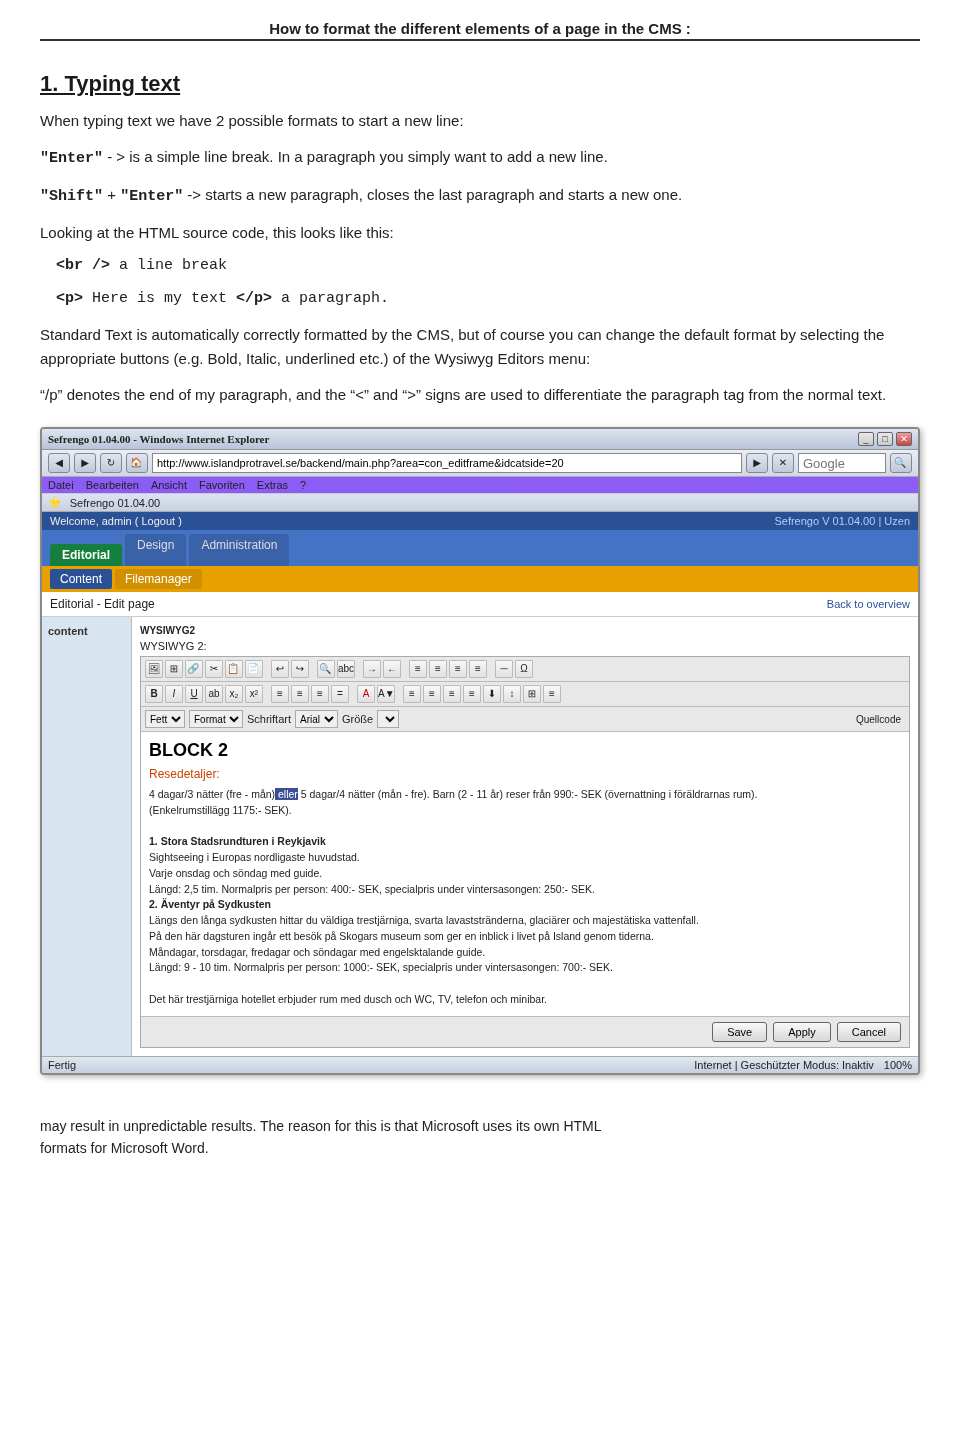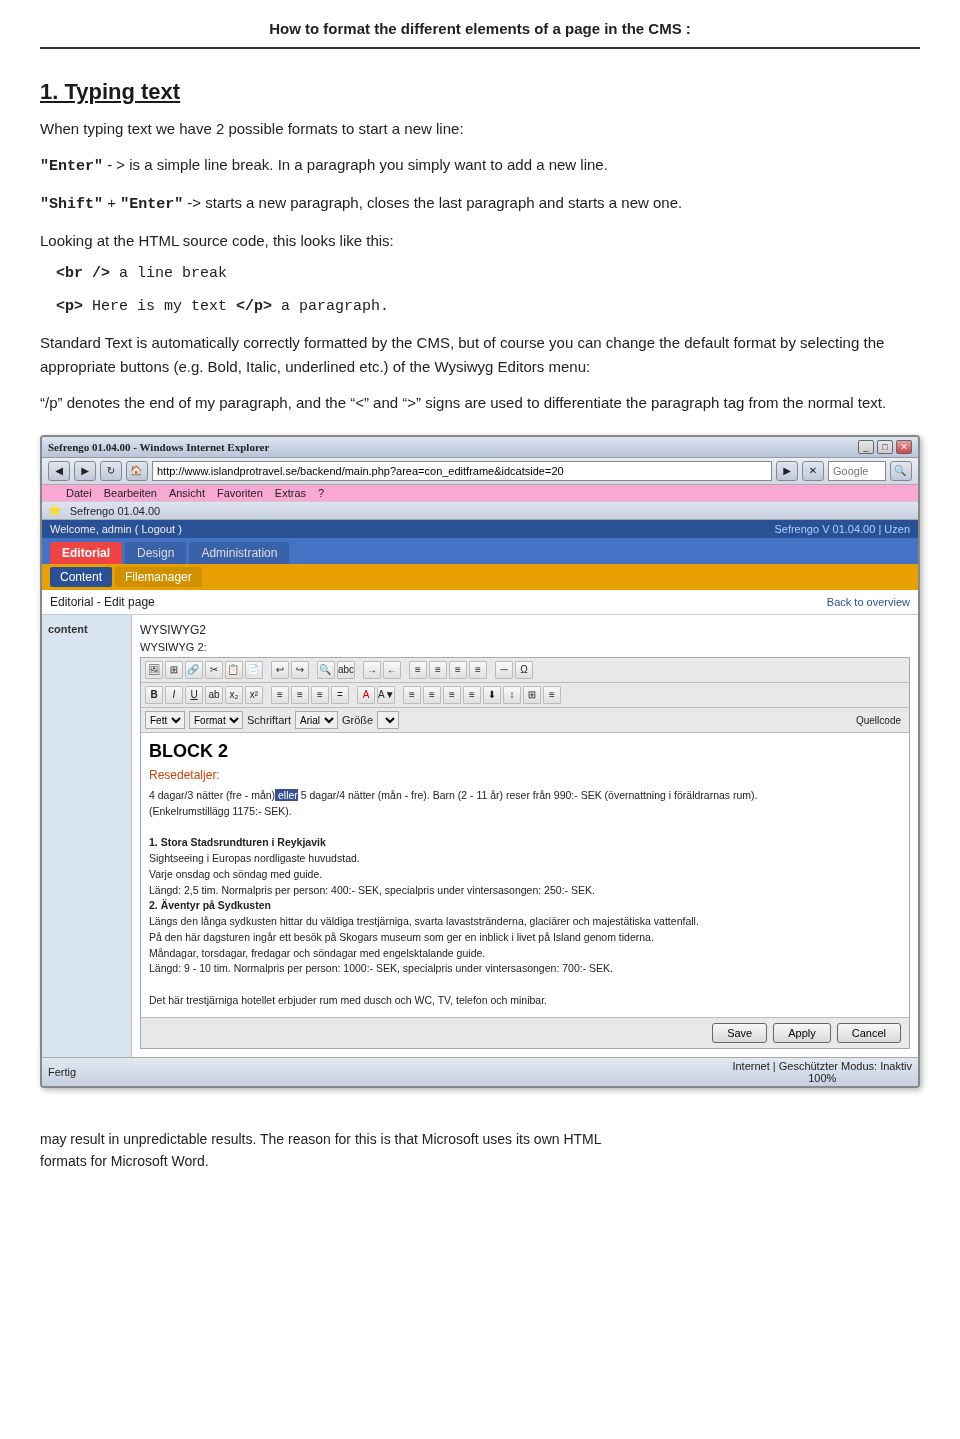--- a/index.html
+++ b/index.html
@@ -10,21 +10,21 @@
       background: #fff;
       width: 960px;
       padding: 20px 40px;
     }
     .page-title {
       text-align: center;
       font-weight: bold;
       font-size: 15px;
       margin-bottom: 30px;
       border-bottom: 2px solid #333;
-      padding-bottom: 10px;
+      padding-bottom: 2px;
     }
     h1.section-heading {
       font-size: 22px;
       font-weight: bold;
       color: #1a1a1a;
       margin-bottom: 12px;
       text-decoration: underline;
     }
     p { margin-bottom: 12px; line-height: 1.6; }
     .bold-text { font-weight: bold; }
@@ -100,29 +100,29 @@
     }
     .address-bar {
       flex: 1;
       height: 20px;
       border: 1px solid #888;
       padding: 0 4px;
       font-size: 11px;
       background: #fff;
     }
     .search-box {
-      width: 58px;
+      width: 88px;
       height: 20px;
       border: 1px solid #888;
       padding: 0 4px;
-      font-size: 11px;
+      font-size: 13px;
     }
     .browser-menubar {
-      background: #f9a8d4;
-      padding: 2px 24px;
+      background: #8b5cf6;
+      padding: 2px 6px;
       font-size: 11px;
       display: flex;
       gap: 12px;
       border-bottom: 1px solid #ccc;
     }
     .browser-menubar span { cursor: pointer; }
 
     .browser-favbar {
       background: linear-gradient(to bottom, #dde4f0, #c8d0e0);
       padding: 2px 6px;
@@ -155,21 +155,21 @@
       display: flex;
       gap: 3px;
     }
     .cms-tab {
       padding: 4px 12px;
       font-size: 12px;
       border-radius: 3px 3px 0 0;
       cursor: pointer;
       color: #fff;
     }
-    .cms-tab.active { background: #ef4444; color: #fff; font-weight: bold; }
+    .cms-tab.active { background: #15803d; color: #fff; font-weight: bold; margin-top: 10px; }
     .cms-tab.inactive { background: #3a62a8; color: #ddd; }
     .cms-sub-tabs {
       background: #e8a000;
       padding: 3px 8px;
       display: flex;
       gap: 3px;
     }
     .cms-sub-tab {
       padding: 3px 10px;
       font-size: 12px;
@@ -203,22 +203,22 @@
       font-size: 11px;
       font-weight: bold;
       color: #333;
       border-right: 1px solid #bbb;
     }
     .cms-main-content {
       flex: 1;
       padding: 8px;
     }
     .wysiwyg-label {
-      font-size: 12px;
-      font-weight: normal;
+      font-size: 10px;
+      font-weight: bold;
       margin-bottom: 4px;
     }
     .wysiwyg-editor {
       border: 1px solid #aaa;
       background: #fff;
     }
     .wysiwyg-toolbar {
       background: #e8e8e8;
       border-bottom: 1px solid #bbb;
       padding: 3px 4px;
@@ -512,21 +512,21 @@
           <button class="cms-action-btn">Save</button>
           <button class="cms-action-btn">Apply</button>
           <button class="cms-action-btn">Cancel</button>
         </div>
       </div>
     </div>
   </div>
 
   <div class="browser-statusbar">
     <span>Fertig</span>
-    <div style="display:flex; align-items:center; flex-direction:column;">
+    <div style="display:flex; align-items:center; gap:10px;">
       <span>Internet | Geschützter Modus: Inaktiv</span>
       <span>100%</span>
     </div>
   </div>
 </div>
 
 <p class="warning-text">
   <br>
   <span>may result in unpredictable results. The reason for this is that Microsoft uses its own HTML</span><br>
   <span>formats for Microsoft Word.</span>

